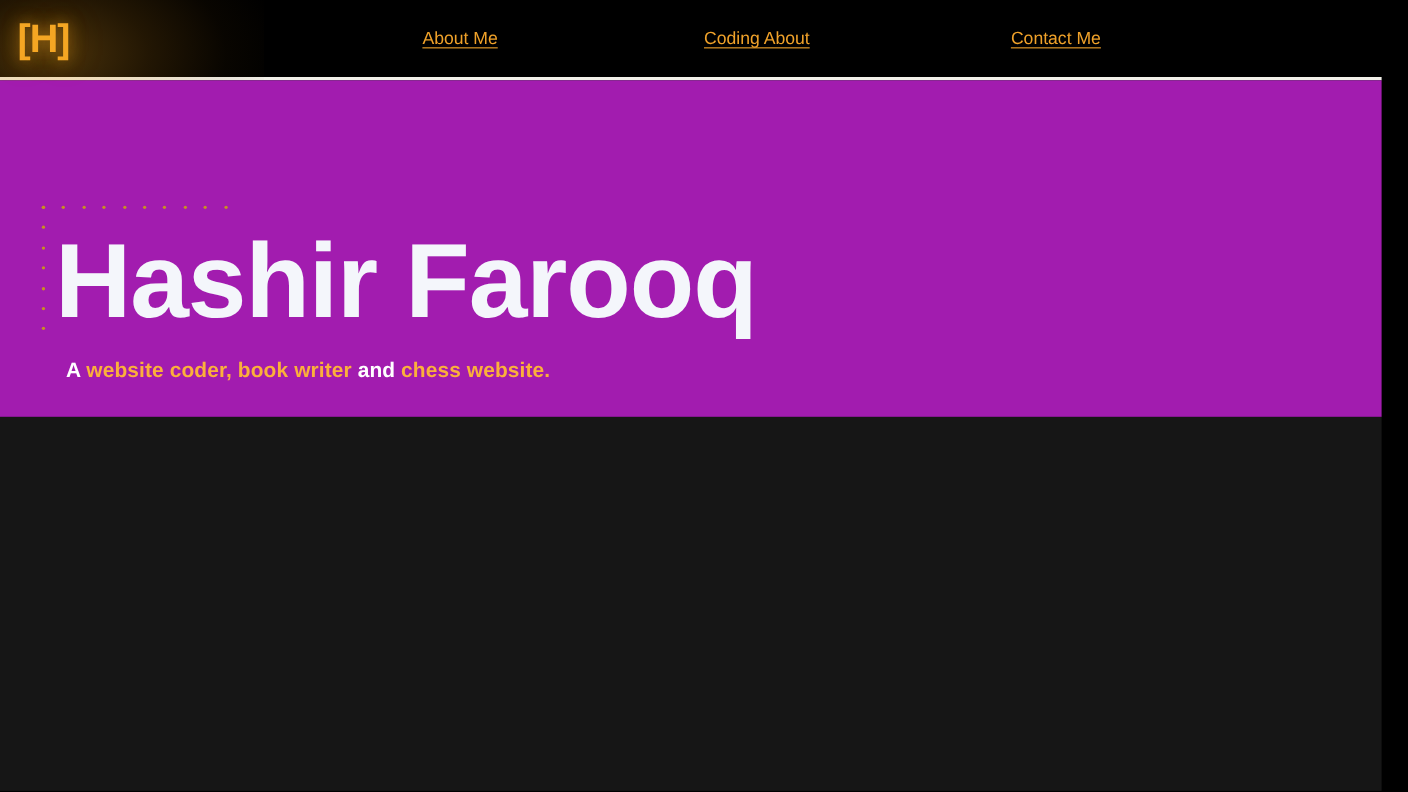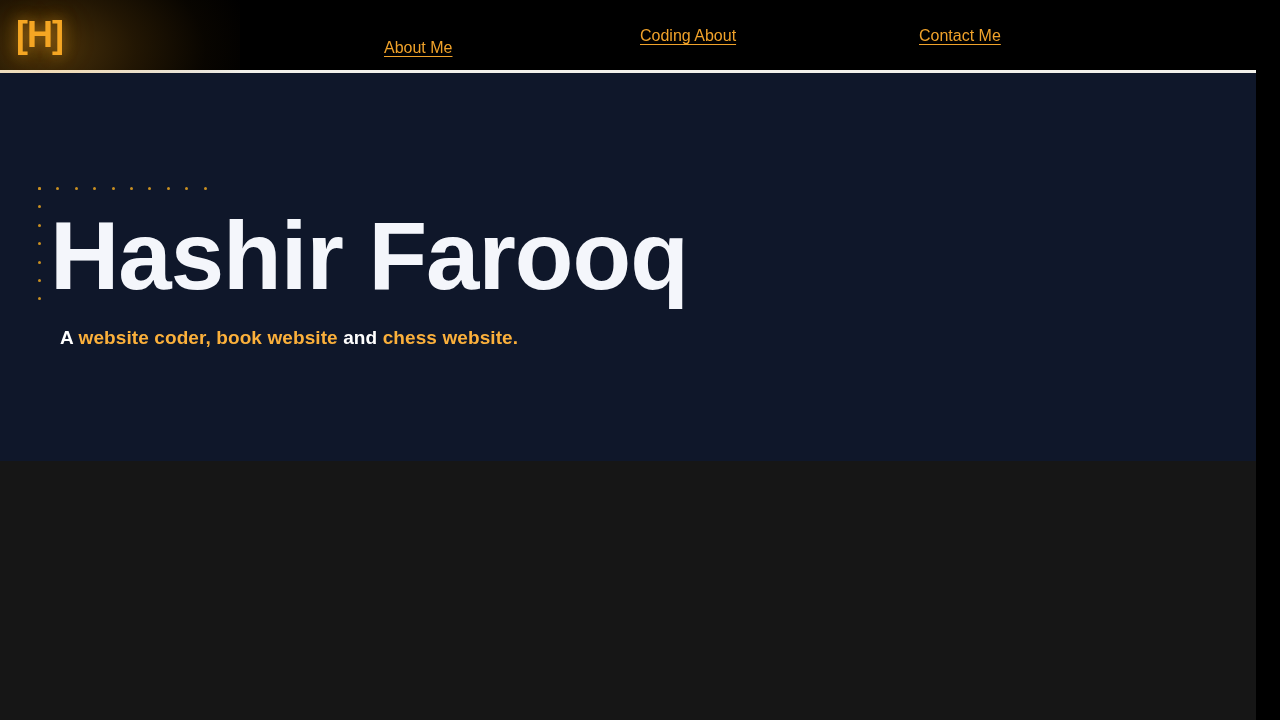--- a/index.html
+++ b/index.html
@@ -69,29 +69,29 @@
     font-size: 16px;
     font-weight: 400;
     color: #f0a22a;
     text-decoration: underline;
     text-underline-offset: 3px;
     white-space: nowrap;
     cursor: pointer;
     line-height: 1;
     top: 28px;
   }
-  .nav-link.n1 { left: 384px; margin-top: 12px; }
+  .nav-link.n1 { left: 384px; }
   .nav-link.n2 { left: 640px; }
   .nav-link.n3 { left: 919px; }
 
   
   .hero {
     position: relative;
-    height: 388px;
-    background: #0f172a;
+    height: 306px;
+    background: #a21caf;
     overflow: hidden;
   }
 
   .dot-row {
     position: absolute;
     left: 38px;
     top: 114px;
     display: flex;
     gap: 15.4px;
   }
@@ -178,21 +178,21 @@
         <span class="dot"></span>
         <span class="dot"></span>
         <span class="dot"></span>
         <span class="dot"></span>
         <span class="dot"></span>
         <span class="dot"></span>
       </div>
 
     <h1 class="hero-title">Hashir Farooq</h1>
 
-    <p class="hero-tagline"><span>A </span><span class="hl">website coder</span><span class="hl">, </span><span class="hl">book website</span><span> and </span><span class="hl">chess website.</span></p>
+    <p class="hero-tagline"><span>A </span><span class="hl">website coder</span><span class="hl">, </span><span class="hl">book writer</span><span> and </span><span class="hl">chess website.</span></p>
   </section>
 
   <section class="about">
 
     
 
     
 
     
   </section>

